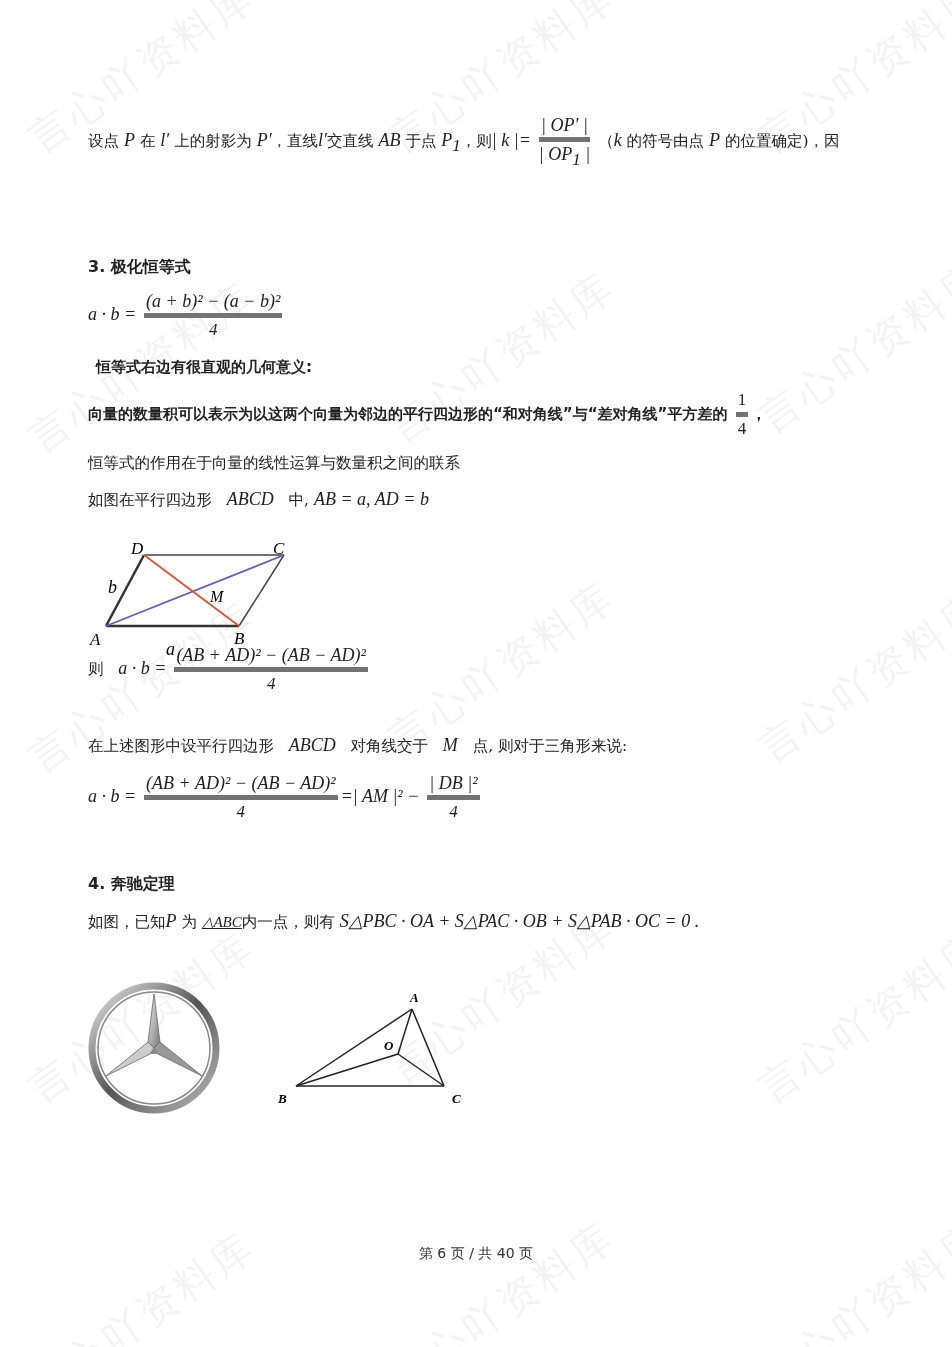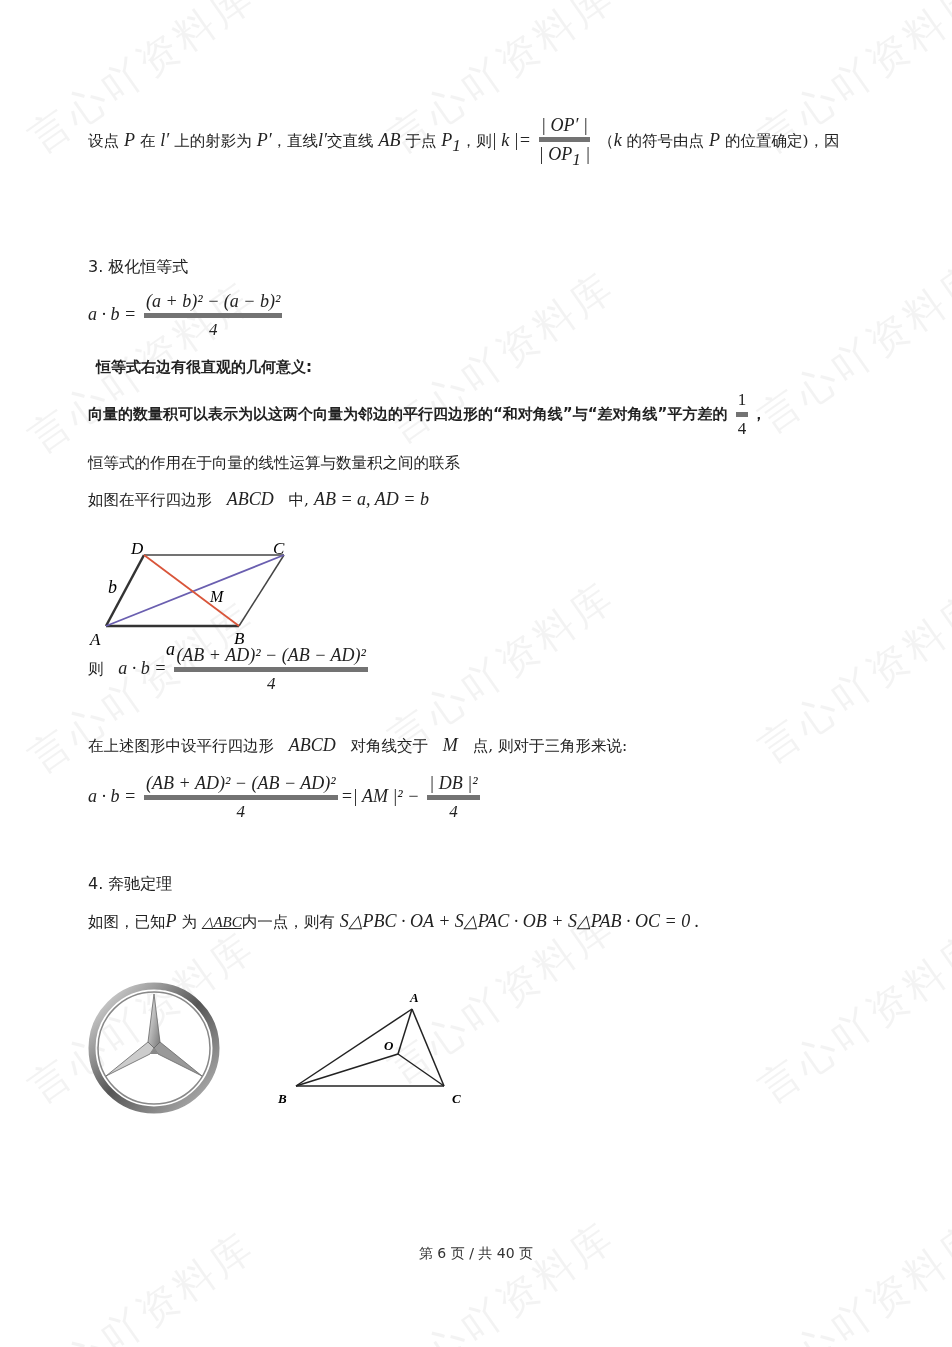--- a/index.html
+++ b/index.html
@@ -4,21 +4,21 @@
 <style>
   html, body { margin: 0; padding: 0; background: #ffffff; }
   body { width: 952px; height: 1347px; position: relative; overflow: hidden;
          font-family: "DejaVu Serif", "Liberation Serif", serif; color: #222; }
   .wm { position: absolute; font-family: "DejaVu Sans", sans-serif; font-size: 40px; color: #000;
         opacity: 0.045; transform: rotate(-35deg); white-space: nowrap; pointer-events: none; letter-spacing: 4px; }
   .page { position: absolute; left: 0; top: 0; width: 952px; height: 1347px; }
   .line { position: absolute; left: 88px; font-size: 15.5px; line-height: 22px; white-space: nowrap; }
   .it { font-family: "Liberation Serif", serif; font-style: italic; font-size: 18px; }
   .rm { font-family: "Liberation Serif", serif; font-size: 17px; }
-  .heading { font-family: "DejaVu Sans", sans-serif; font-weight: normal; font-size: 16px; }
+  .heading { font-family: "DejaVu Sans", sans-serif; font-weight: bold; font-size: 16px; }
   .bold { font-weight: bold; font-family: "DejaVu Sans", sans-serif; font-size: 15px; }
   .frac { display: inline-flex; flex-direction: column; align-items: center; vertical-align: middle; margin: 0 3px; }
   .frac .num { border-bottom: 5px solid #737373; padding: 0 2px 1px 2px; line-height: 22px; }
   .frac .den { padding-top: 1px; line-height: 22px; }
   sub { font-size: 11px; }
   .footer { position: absolute; top: 1245px; left: 0; width: 952px; text-align: center;
             font-family: "DejaVu Sans", sans-serif; font-size: 14px; color: #333; }
   svg text { font-family: "Liberation Serif", serif; font-style: italic; }
 </style>
 </head>

